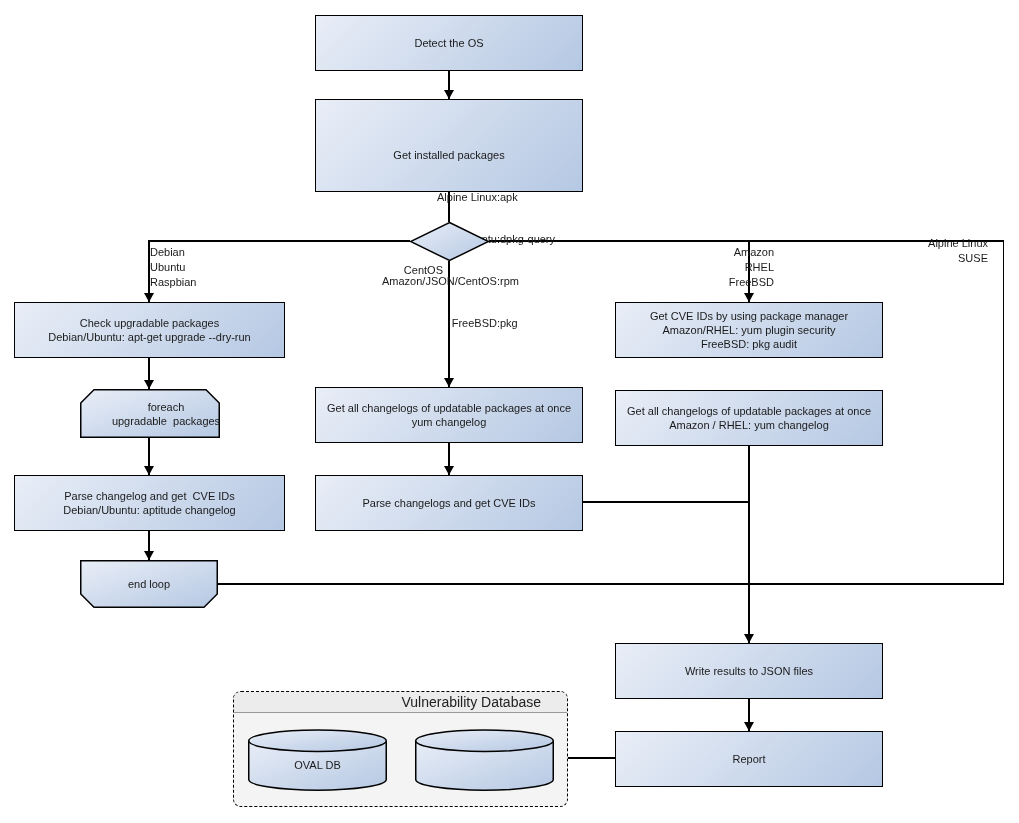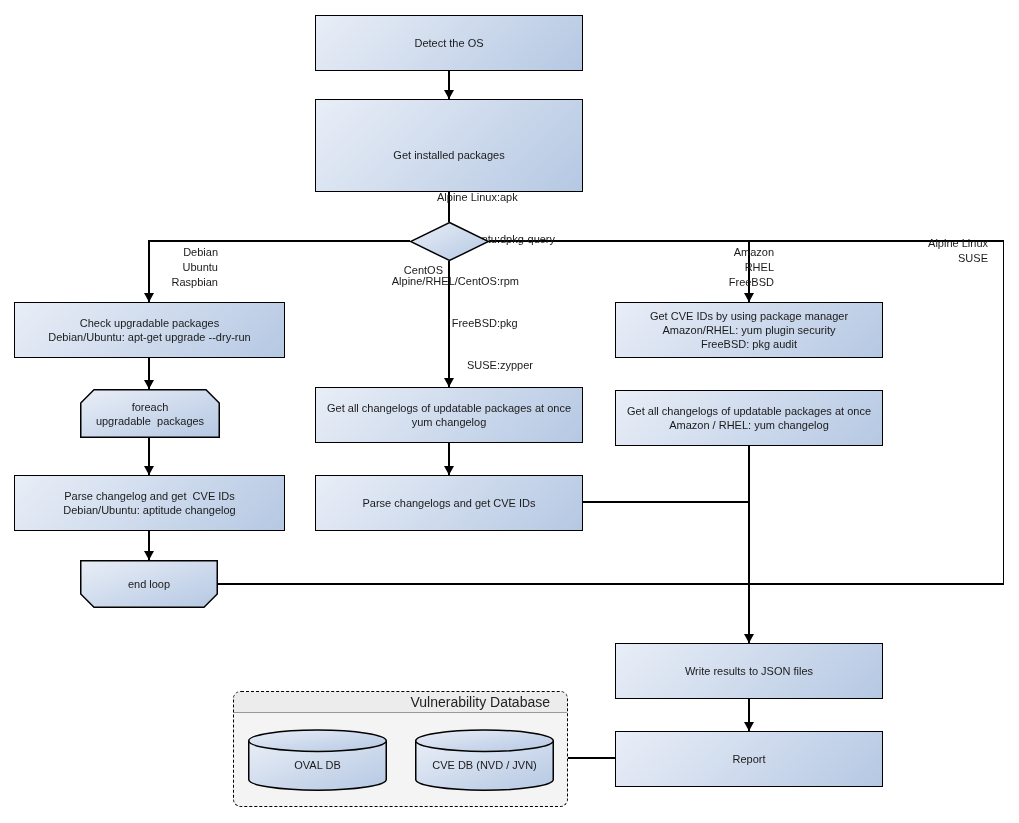--- a/index.html
+++ b/index.html
@@ -35,21 +35,21 @@
   .db-panel{
     position:absolute;box-sizing:border-box;
     border:1.5px dashed #000;border-radius:8px;
     background:var(--db-panel-fill,#f4f4f4);
   }
   .db-header{
     position:absolute;left:0;right:0;top:0;height:21px;
     background:var(--db-header-fill,#ececec);
     border-bottom:1px solid #999;border-radius:6px 6px 0 0;
     text-align:right;font-size:14px;line-height:21px;
-    padding-right:17px;box-sizing:border-box;color:#222;
+    padding-right:26px;box-sizing:border-box;color:#222;
   }
 </style>
 </head>
 <body>
 
 <div class="canvas">
 
   <svg width="0" height="0" style="position:absolute" aria-hidden="true">
     <defs>
       <linearGradient id="nodeGrad" x1="0" y1="0" x2="1" y2="1">
@@ -93,21 +93,21 @@
   <div class="v-line" style="left:748px;top:446px;height:197px"></div>
   <div class="arr-down" style="left:744px;top:634px"></div>
 
   <div class="h-line" style="left:217px;top:583px;width:787px"></div>
 
   <div class="v-line" style="left:748px;top:699px;height:32px"></div>
   <div class="arr-down" style="left:744px;top:722px"></div>
 
   <div class="h-line" style="left:568px;top:757px;width:47px"></div>
 
-  <div class="branch-label" style="left:150px;top:245px;width:68px;text-align:right">Debian
+  <div class="branch-label" style="left:150px;top:245px;width:68px;text-align:left">Debian
 Ubuntu
 Raspbian</div>
   <div class="branch-label" style="left:383px;top:263px;width:60px;text-align:right">CentOS</div>
   <div class="branch-label" style="left:702px;top:245px;width:72px;text-align:right">Amazon
 RHEL
 FreeBSD</div>
   <div class="branch-label" style="left:896px;top:236px;width:92px;text-align:right">Alpine Linux
 SUSE</div>
 
   <div class="node" style="left:315px;top:15px;width:268px;height:56px">Detect the OS</div>
@@ -116,44 +116,40 @@
     <div class="kv-title">Get installed packages</div>
     <div class="kv-row">
       <span class="kv-label">Alpine Linux:</span>
       <span class="kv-value">apk</span>
     </div>
     <div class="kv-row">
       <span class="kv-label">Debian/Ubuntu:</span>
       <span class="kv-value">dpkg-query</span>
     </div>
     <div class="kv-row">
-      <span class="kv-label">Alpine/RHEL/CentOS:</span>
+      <span class="kv-label">Amazon/JSON/CentOS:</span>
       <span class="kv-value">rpm</span>
     </div>
     <div class="kv-row">
       <span class="kv-label">FreeBSD:</span>
       <span class="kv-value">pkg</span>
-    </div>
-    <div class="kv-row">
-      <span class="kv-label">SUSE:</span>
-      <span class="kv-value">zypper</span>
     </div>
   </div>
 
   <svg class="shape" style="left:409px;top:221px" width="81" height="41">
     <polygon points="40.5,1.5 79.5,20.5 40.5,39.5 1.5,20.5" fill="url(#nodeGrad)" stroke="#000" stroke-width="1.5"></polygon>
   </svg>
 
   <div class="node" style="left:14px;top:302px;width:271px;height:56px">Check upgradable packages
 Debian/Ubuntu: apt-get upgrade --dry-run</div>
 
   <svg class="shape" style="left:80px;top:389px" width="140" height="49">
     <polygon points="0.75,14 14,0.75 126,0.75 139.25,14 139.25,48.25 0.75,48.25" fill="url(#nodeGrad)" stroke="#000" stroke-width="1.5"></polygon>
   </svg>
-  <div class="shape-label" style="left:80px;top:389px;width:140px;height:49px">foreach
+  <div class="shape-label" style="left:96px;top:389px;width:140px;height:49px">foreach
 upgradable  packages</div>
 
   <div class="node" style="left:14px;top:475px;width:271px;height:56px">Parse changelog and get  CVE IDs
 Debian/Ubuntu: aptitude changelog</div>
 
   <svg class="shape" style="left:80px;top:560px" width="138" height="48">
     <polygon points="0.75,0.75 137.25,0.75 137.25,34 124,47.25 14,47.25 0.75,34" fill="url(#nodeGrad)" stroke="#000" stroke-width="1.5"></polygon>
   </svg>
   <div class="shape-label" style="left:80px;top:560px;width:138px;height:48px">end loop</div>
 
@@ -180,15 +176,14 @@
   <svg class="shape" style="left:248px;top:729px" width="139" height="62">
     <path d="M0.75,11.75 V50.5 A68.75,10.75 0 0 0 138.25,50.5 V11.75" fill="url(#nodeGrad)" stroke="#000" stroke-width="1.5"></path>
     <ellipse cx="69.5" cy="11.75" rx="68.75" ry="10.75" fill="url(#nodeGrad)" stroke="#000" stroke-width="1.5"></ellipse>
   </svg>
   <div class="shape-label" style="left:248px;top:743px;width:139px;height:44px">OVAL DB</div>
 
   <svg class="shape" style="left:415px;top:729px" width="139" height="62">
     <path d="M0.75,11.75 V50.5 A68.75,10.75 0 0 0 138.25,50.5 V11.75" fill="url(#nodeGrad)" stroke="#000" stroke-width="1.5"></path>
     <ellipse cx="69.5" cy="11.75" rx="68.75" ry="10.75" fill="url(#nodeGrad)" stroke="#000" stroke-width="1.5"></ellipse>
   </svg>
-  <div class="shape-label" style="left:415px;top:743px;width:139px;height:44px">CVE DB (NVD / JVN)</div>
 
 </div>
 
 </body></html>

